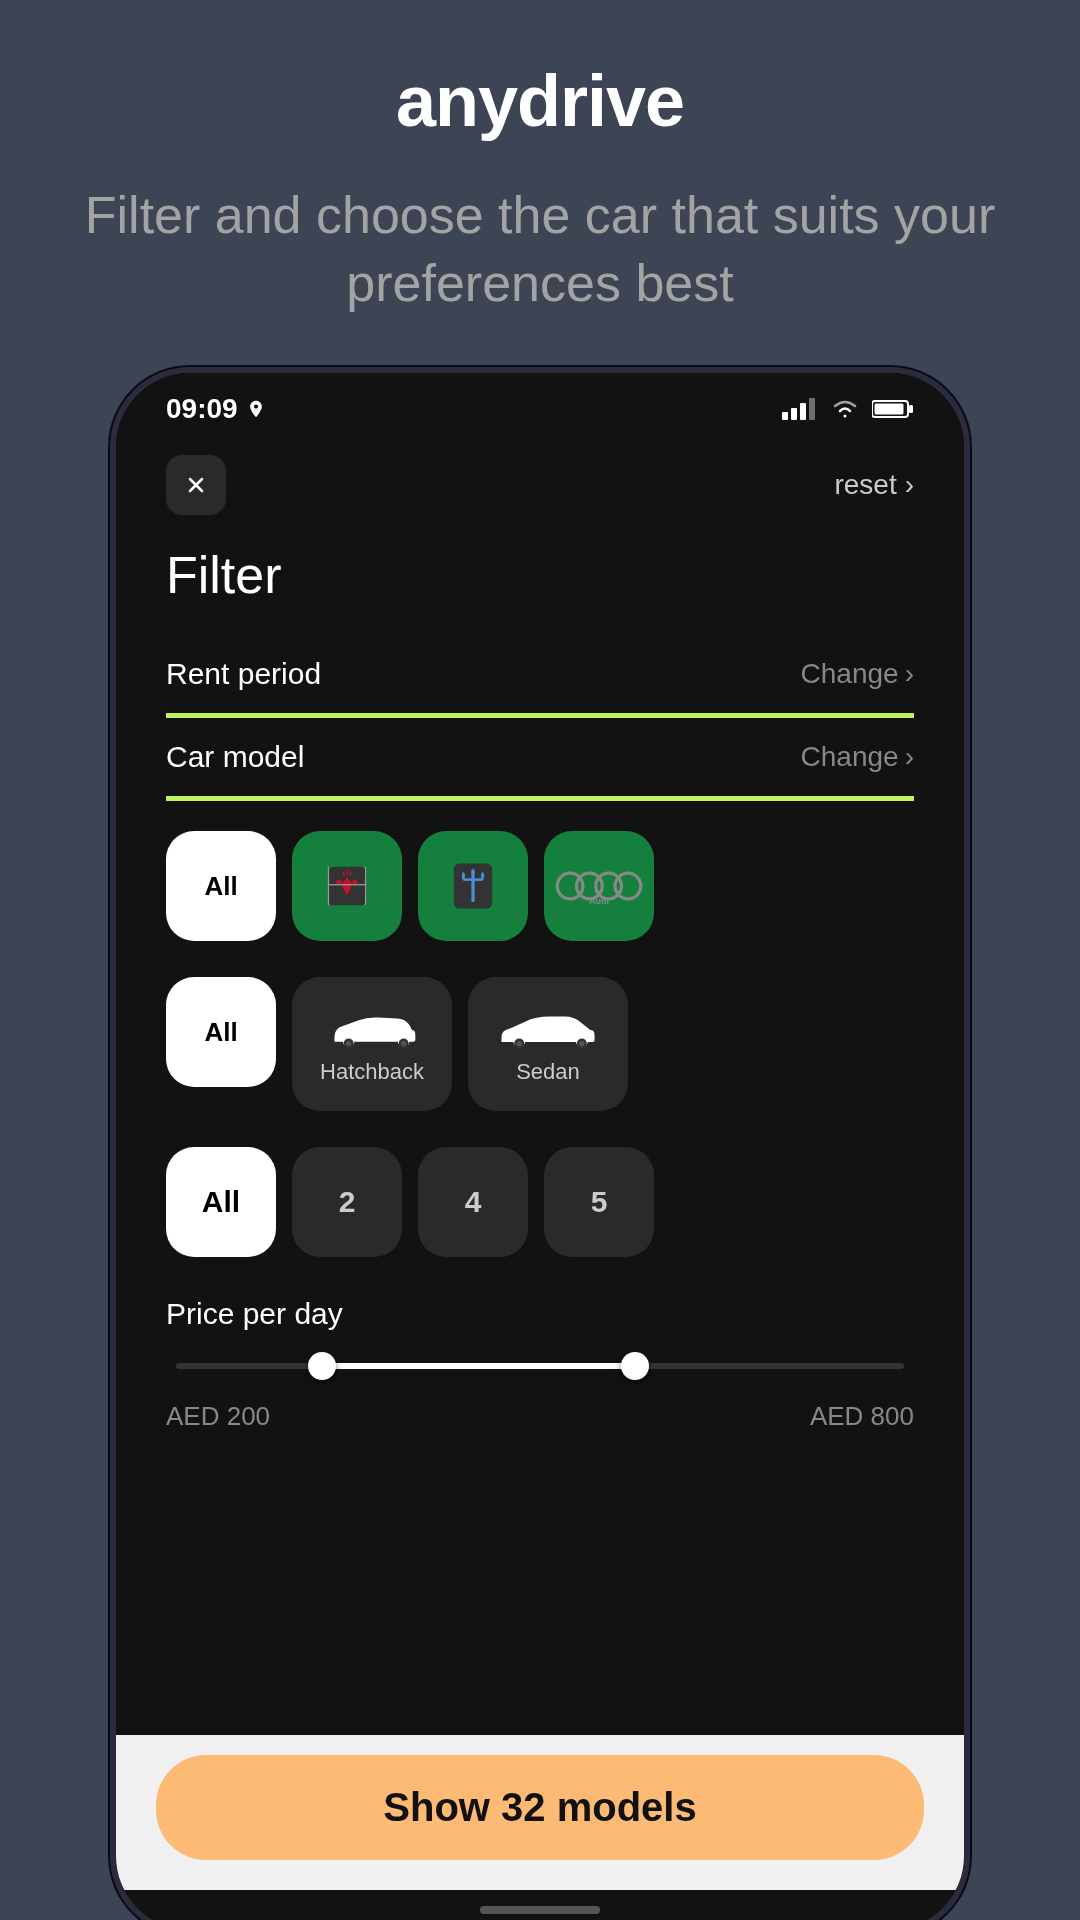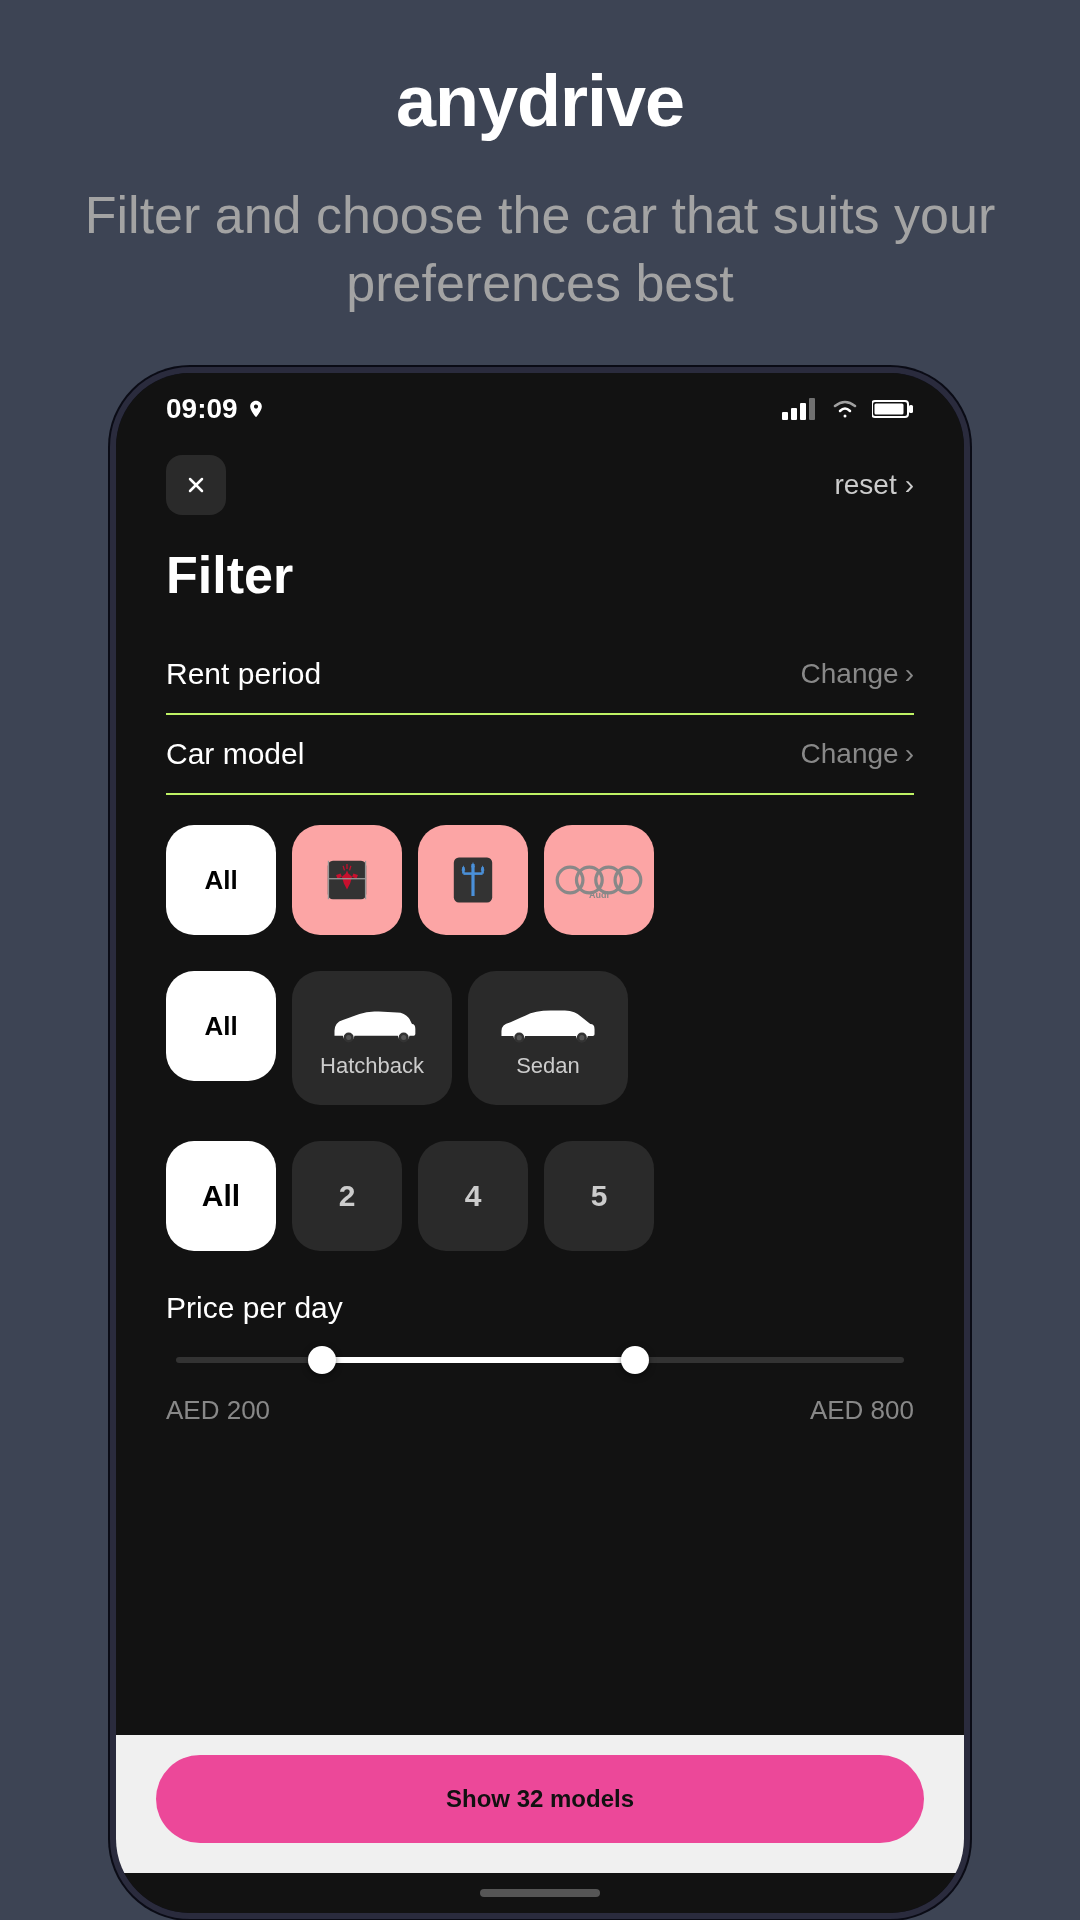--- a/index.html
+++ b/index.html
@@ -135,31 +135,31 @@
       font-size: 28px;
       display: flex;
       align-items: center;
       gap: 8px;
       cursor: pointer;
     }
 
     .filter-title {
       color: #ffffff;
       font-size: 52px;
-      font-weight: 700;
+      font-weight: 400;
       margin-bottom: 30px;
     }
 
     
     .section-row {
       display: flex;
       justify-content: space-between;
       align-items: center;
       padding: 22px 0;
-      border-bottom: 2px solid #bef264;
+      border-bottom: 5px solid #bef264;
     }
 
     .section-label {
       color: #ffffff;
       font-size: 30px;
       font-weight: 500;
     }
 
     .section-action {
       color: #888;
@@ -182,21 +182,21 @@
 
     .brand-chips {
       display: flex;
       gap: 16px;
       overflow-x: hidden;
     }
 
     .brand-chip {
       width: 110px;
       height: 110px;
-      background: #fca5a5;
+      background: #15803d;
       border-radius: 28px;
       display: flex;
       align-items: center;
       justify-content: center;
       cursor: pointer;
       flex-shrink: 0;
     }
 
     .brand-chip.active {
       background: #ffffff;
@@ -374,25 +374,25 @@
       font-size: 26px;
     }
 
     
     .show-btn-container {
       background: #f0f0f0;
       padding: 20px 40px 30px;
     }
 
     .show-btn {
-      background: #ec4899;
+      background: #fdba74;
       border-radius: 50px;
       padding: 30px;
       text-align: center;
-      font-size: 24px;
+      font-size: 40px;
       font-weight: 600;
       color: #111;
       cursor: pointer;
       width: 100%;
     }
 
     
     .bottom-indicator {
       background: #121212;
       padding: 16px;

